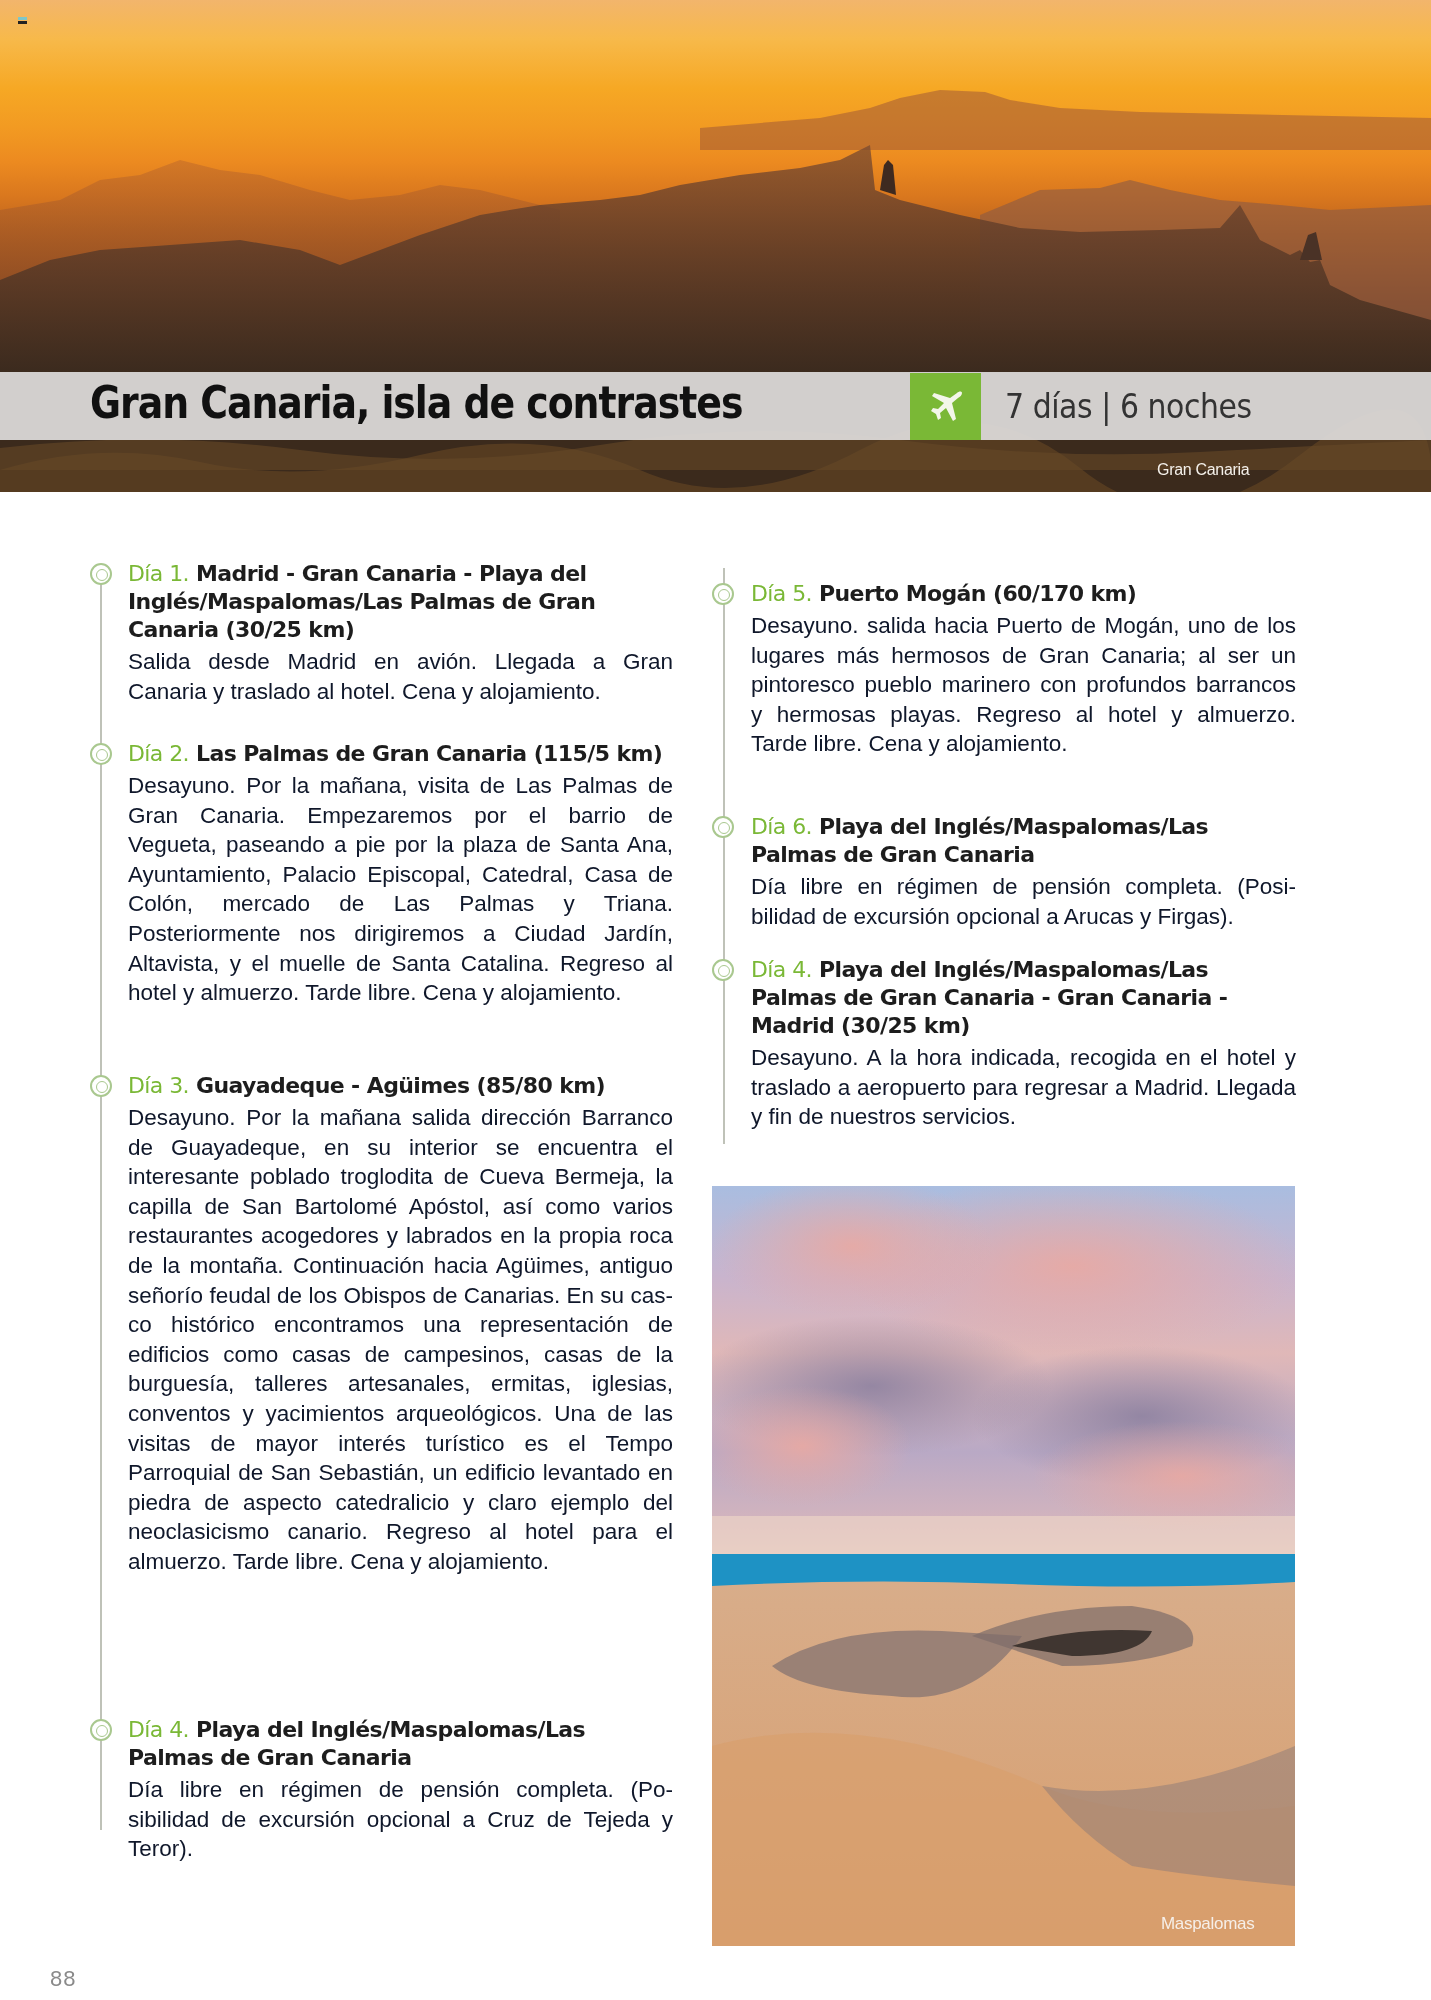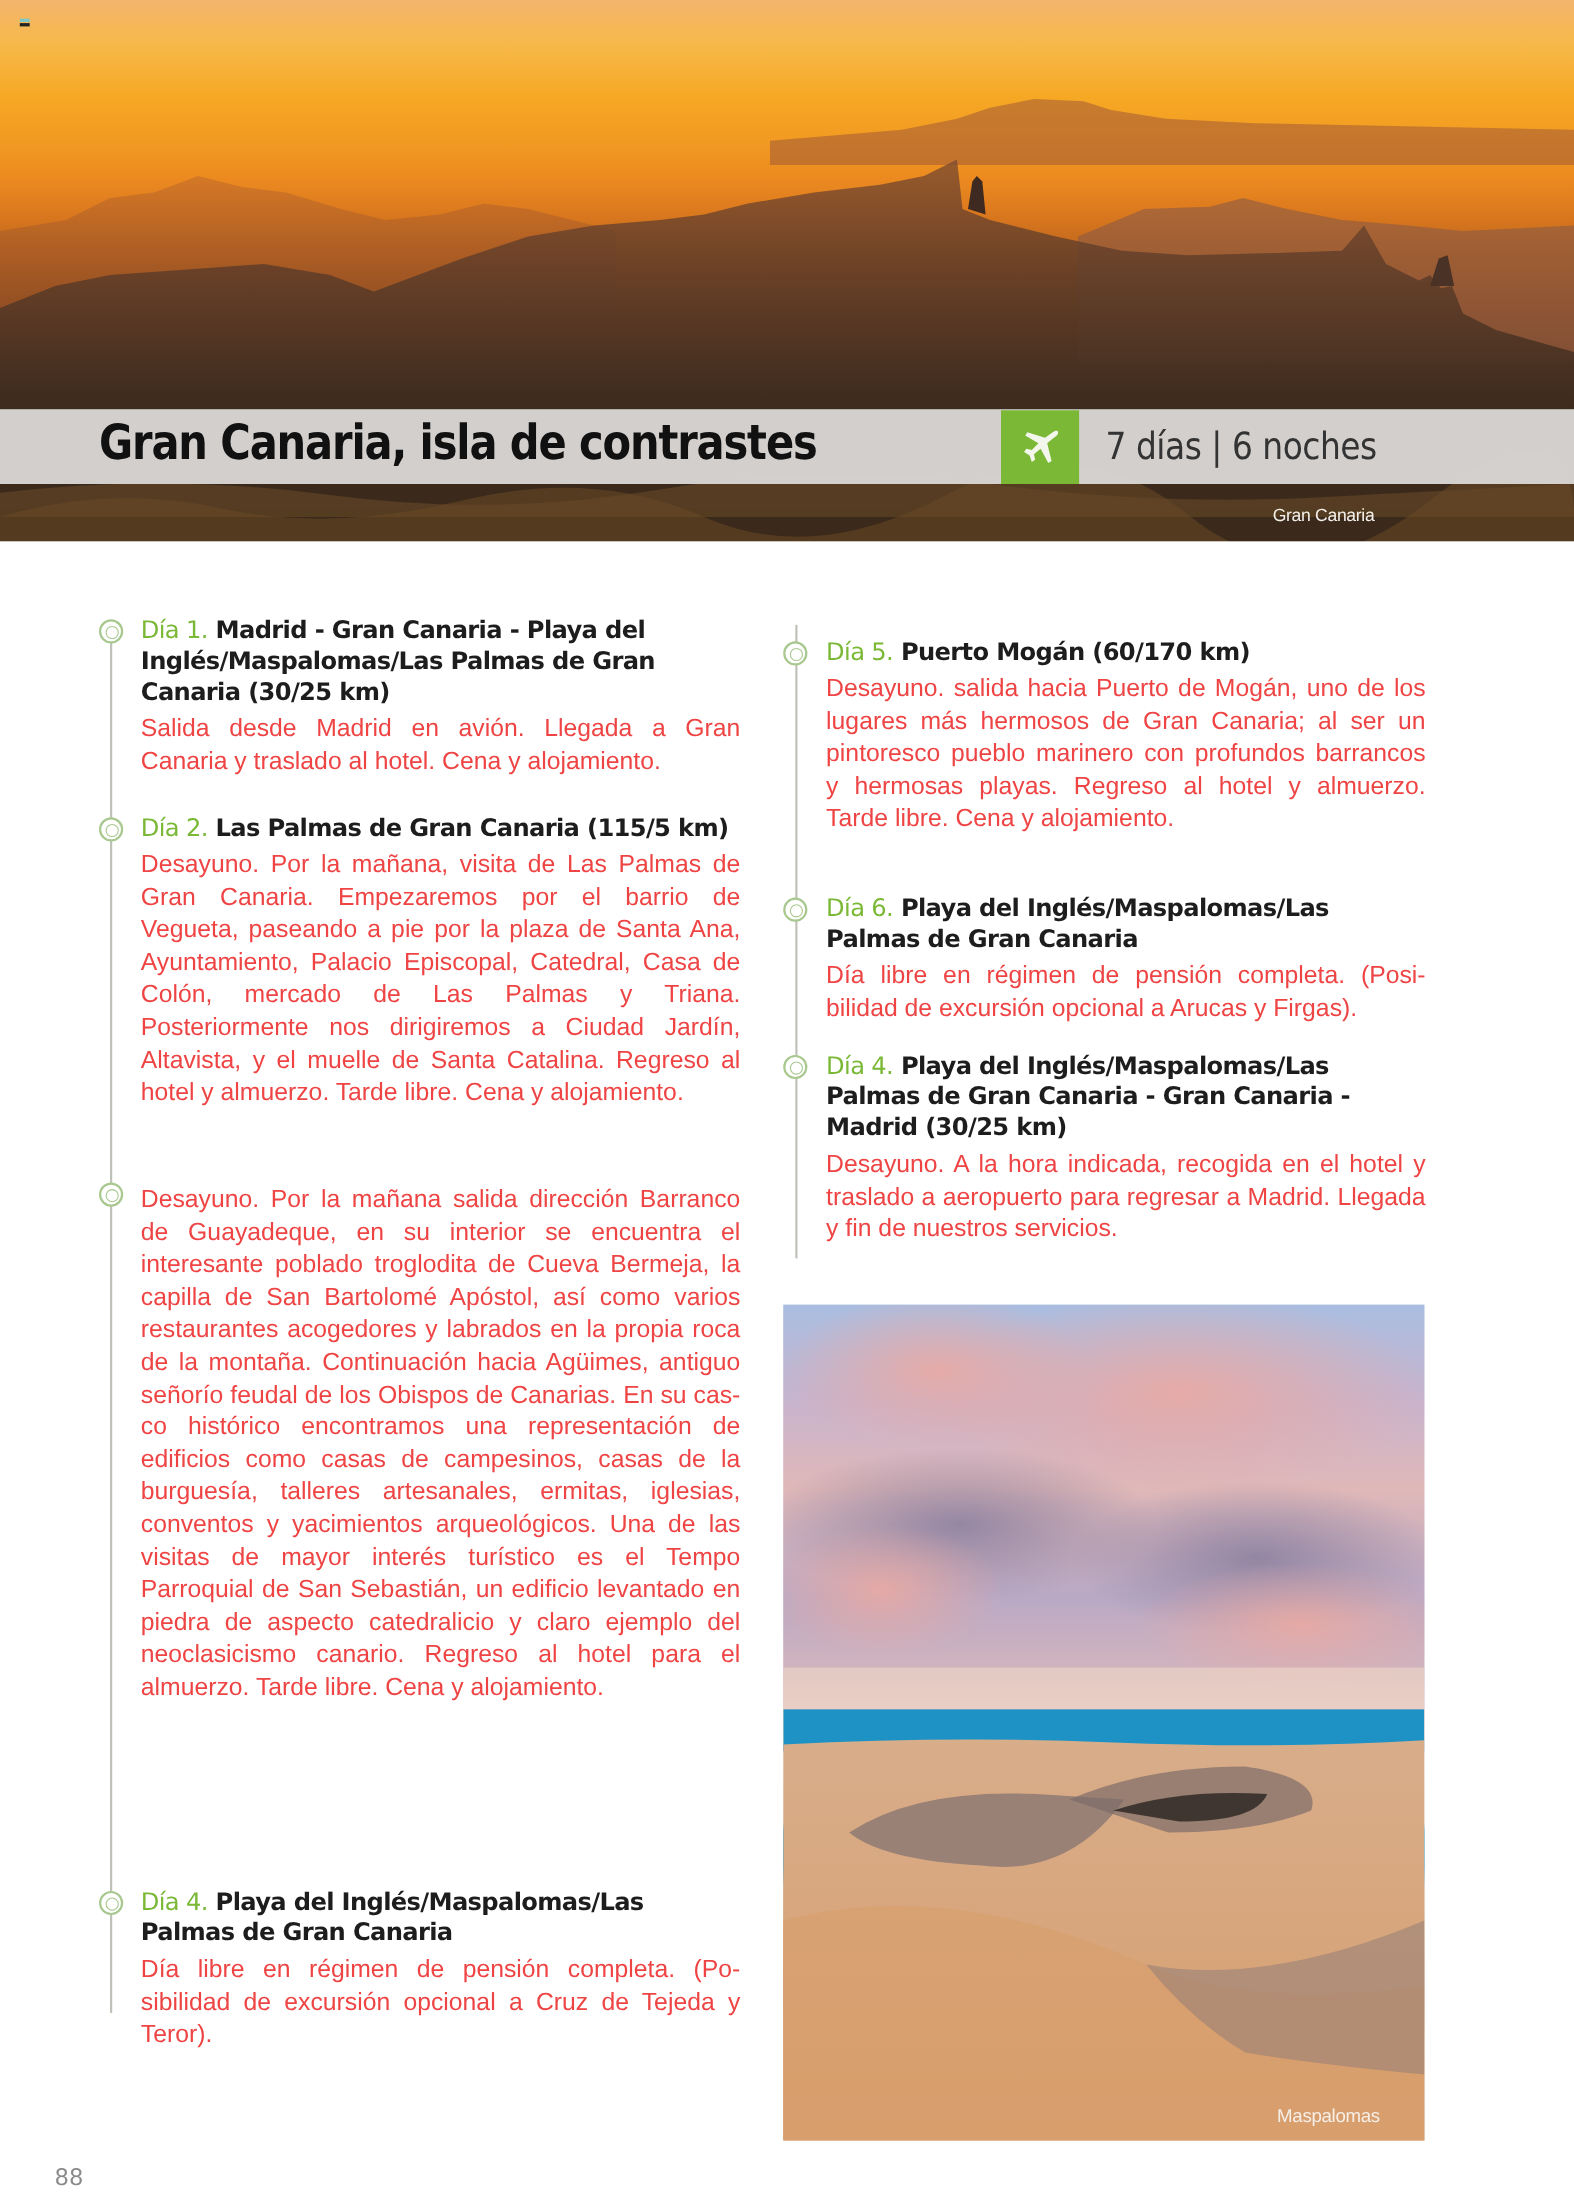--- a/index.html
+++ b/index.html
@@ -23,21 +23,21 @@
   .hero-caption { position: absolute; left: 1157px; top: 461px; font-size: 16px; color: #f4f0ea; letter-spacing: -0.3px; text-align: center; }
 
   
   .timeline-line { position: absolute; width: 2px; background: #bfc2b8; }
   .day { position: absolute; }
   .bullet { position: absolute; width: 22px; height: 22px; border: 2px solid #a9c88f; border-radius: 50%; background: #fff; }
   .bullet::after { content: ""; position: absolute; left: 4px; top: 4px; width: 10px; height: 10px; border: 1.5px solid #a9c88f; border-radius: 50%; }
   .day-head { font-family: "DejaVu Sans", sans-serif; font-weight: bold; font-size: 22px; line-height: 28px; color: #1d1d1d;
     letter-spacing: -0.6px; }
   .day-num { color: #7ab836; font-weight: normal; }
-  .day-body { font-family: "Liberation Sans", sans-serif; font-size: 22.5px; line-height: 29.6px; color: #ef4444; text-align: justify;
+  .day-body { font-family: "Liberation Sans", sans-serif; font-size: 22.5px; line-height: 29.6px; color: #0f172a; text-align: justify;
     margin-top: 3px; hyphens: manual; }
 
   
   .photo { position: absolute; left: 712px; top: 1186px; width: 583px; height: 760px; overflow: hidden;
     background: linear-gradient(180deg, #a9bde0 0%, #c9b4cd 12%, #e0b8b8 22%, #b9a9c5 35%, #d5b5bd 45%, #efd5c4 55%, #e8cbbc 62%, #2a9bc7 63%, #1f8fc1 67%, #d8b08a 70%, #c99b76 76%, #b58d7a 82%, #d7a57c 88%, #d49e74 100%); }
   .photo-caption { position: absolute; left: 1161px; top: 1914px; font-size: 17px; color: #f6efe8; letter-spacing: -0.3px; }
 
   .page-number { position: absolute; left: 50px; top: 1966px; font-size: 22px; color: #8a8a8a; letter-spacing: 1px; }
 </style>
 </head>
@@ -107,20 +107,24 @@
   <div class="bullet" style="left:-38px; top:3px;"></div>
   <div class="day-head">
     <span class="day-num">Día 2.</span>
     <span>Las Palmas de Gran Canaria (115/5 km)</span>
   </div>
   <div class="day-body">Desayuno. Por la mañana, visita de Las Palmas de Gran Canaria. Empezaremos por el barrio de Vegueta, paseando a pie por la plaza de Santa Ana, Ayuntamiento, Palacio Episcopal, Catedral, Casa de Colón, mercado de Las Palmas y Tria­na. Posteriormente nos dirigiremos a Ciudad Jardín, Altavista, y el muelle de Santa Catalina. Regreso al hotel y almuerzo. Tarde libre. Cena y alojamiento.</div>
 </div>
 
 <div class="day" style="left:128px; top:1072px; width:545px;">
   <div class="bullet" style="left:-38px; top:3px;"></div>
+  <div class="day-head">
+    <span class="day-num">Día 3.</span>
+    <span>Guayadeque - Agüimes (85/80 km)</span>
+  </div>
   <div class="day-body">Desayuno. Por la mañana salida dirección Ba­rranco de Guayadeque, en su interior se en­cuentra el interesante poblado troglodita de Cueva Bermeja, la capilla de San Bartolomé Apóstol, así como varios restaurantes acogedo­res y labrados en la propia roca de la montaña. Continuación hacia Agüimes, antiguo señorío feudal de los Obispos de Canarias. En su cas­co histórico encontramos una representación de edificios como casas de campesinos, casas de la burguesía, talleres artesanales, ermitas, iglesias, conventos y yacimientos arqueológicos. Una de las visitas de mayor interés turístico es el Tempo Parroquial de San Sebastián, un edificio levantado en piedra de aspecto catedralicio y claro ejemplo del neoclasicismo canario. Regre­so al hotel para el almuerzo. Tarde libre. Cena y alojamiento.</div>
 </div>
 
 <div class="day" style="left:128px; top:1672px; width:545px;margin-top:44px;">
   <div class="bullet" style="left:-38px; top:3px;"></div>
   <div class="day-head">
     <span class="day-num">Día 4.</span>
     <span>Playa del Inglés/Maspalomas/Las</span><br>
     <span>Palmas de Gran Canaria</span>
   </div>

